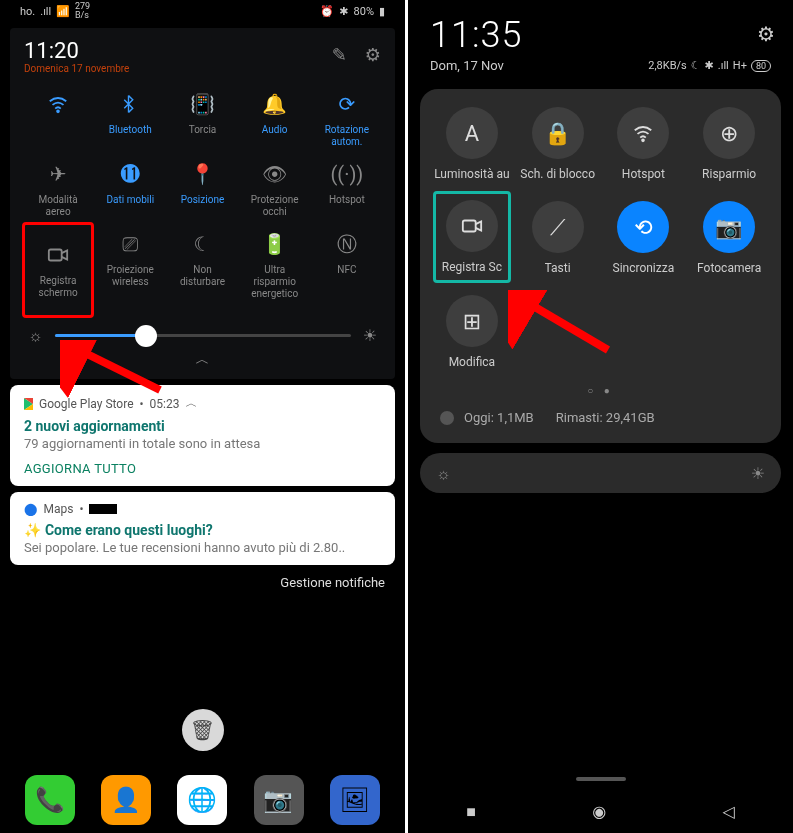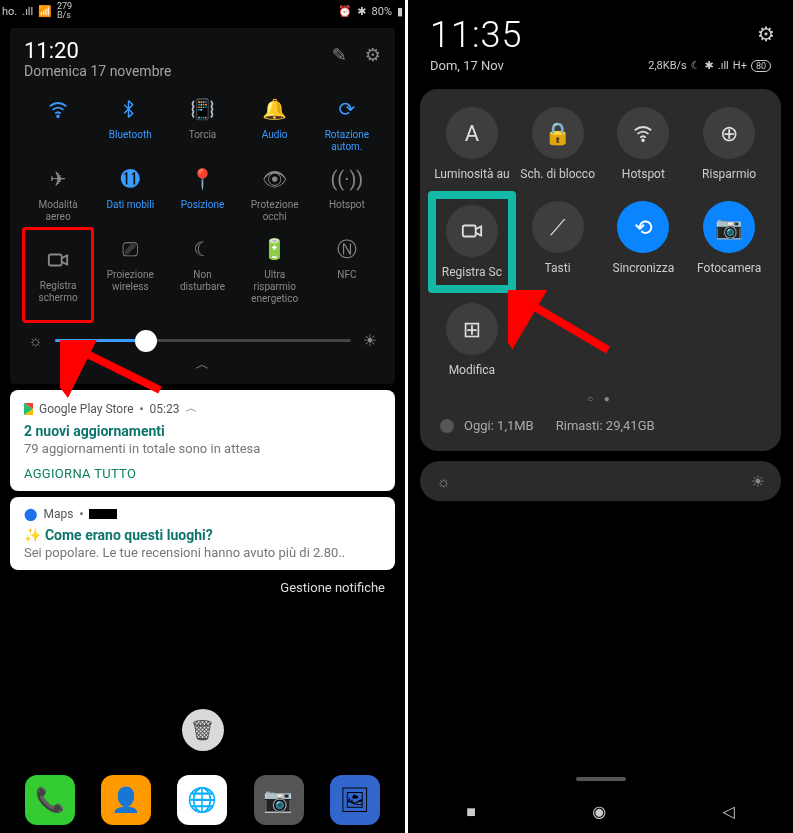--- a/index.html
+++ b/index.html
@@ -1,25 +1,25 @@
 <!DOCTYPE html>
 <html><head>
 <meta charset="utf-8">
 <style>
 *{box-sizing:border-box;margin:0;padding:0;font-family:-apple-system,Roboto,sans-serif}
 body{background:#fff;width:793px;height:833px;display:flex;gap:3px}
 .phone{background:#000;height:833px;position:relative;overflow:hidden}
 .phone-a{width:405px}
 .phone-b{width:385px}
-.status-bar{display:flex;justify-content:space-between;padding:4px 2px;color:#ccc;font-size:11px;height:22px}
+.status-bar{display:flex;justify-content:space-between;padding:4px 20px;color:#ccc;font-size:11px;height:22px}
 .status-left,.status-right{display:flex;align-items:center;gap:5px}
 .panel-a{background:#0f1012;margin:6px 10px;border-radius:4px;padding:10px 14px}
 .header-a{display:flex;justify-content:space-between;align-items:flex-start;margin-bottom:14px}
 .time-block .time{color:#fff;font-size:22px;font-weight:400}
-.time-block .date{color:#a3a3a3;font-size:14px}
+.time-block .date{color:#c2410c;font-size:10px}
 .header-icons{display:flex;gap:18px;font-size:18px;color:#888;padding-top:6px}
 .qs-grid{display:grid;grid-template-columns:repeat(5,1fr);gap:8px 4px}
 .qs-tile{display:flex;flex-direction:column;align-items:center;gap:6px;padding:2px;position:relative}
 .qs-tile .icon{width:28px;height:28px;display:flex;align-items:center;justify-content:center;font-size:20px}
 .qs-tile .label{font-size:10px;text-align:center;color:#888;line-height:1.2;min-height:22px}
 .qs-tile.on .icon{color:#3a9cff}
 .qs-tile.on .label{color:#3a9cff}
 .qs-tile.off .icon{color:#888}
 .highlight{border:3px solid #f00;border-radius:4px;padding:16px 2px;margin:-6px -2px}
 .brightness-row{display:flex;align-items:center;gap:12px;margin-top:14px;padding:0 4px}
@@ -264,21 +264,21 @@
               <circle cx="12" cy="20" r="1" fill="currentColor"></circle>
             </svg>
           </div>
           <div class="label-b">Hotspot</div>
         </div>
         <div class="qs-tile-b">
           <div class="circ">⊕</div>
           <div class="label-b">Risparmio</div>
         </div>
         <div class="qs-tile-b">
-          <div style="border:8px solid #14b8a6;padding:6px;margin:-10px -6px;border-radius:4px;display:flex;flex-direction:column;align-items:center;gap:8px">
+          <div style="border:3px solid #14b8a6;padding:6px;margin:-10px -6px;border-radius:4px;display:flex;flex-direction:column;align-items:center;gap:8px">
             <div class="circ">
               <svg width="22" height="22" viewBox="0 0 24 24" fill="none" stroke="currentColor" stroke-width="2">
                 <rect x="2" y="6" width="14" height="12" rx="2"></rect>
                 <path d="M16 10 L22 7 V17 L16 14"></path>
               </svg>
             </div>
             <div class="label-b">Registra Sc</div>
           </div>
         </div>
         <div class="qs-tile-b">

